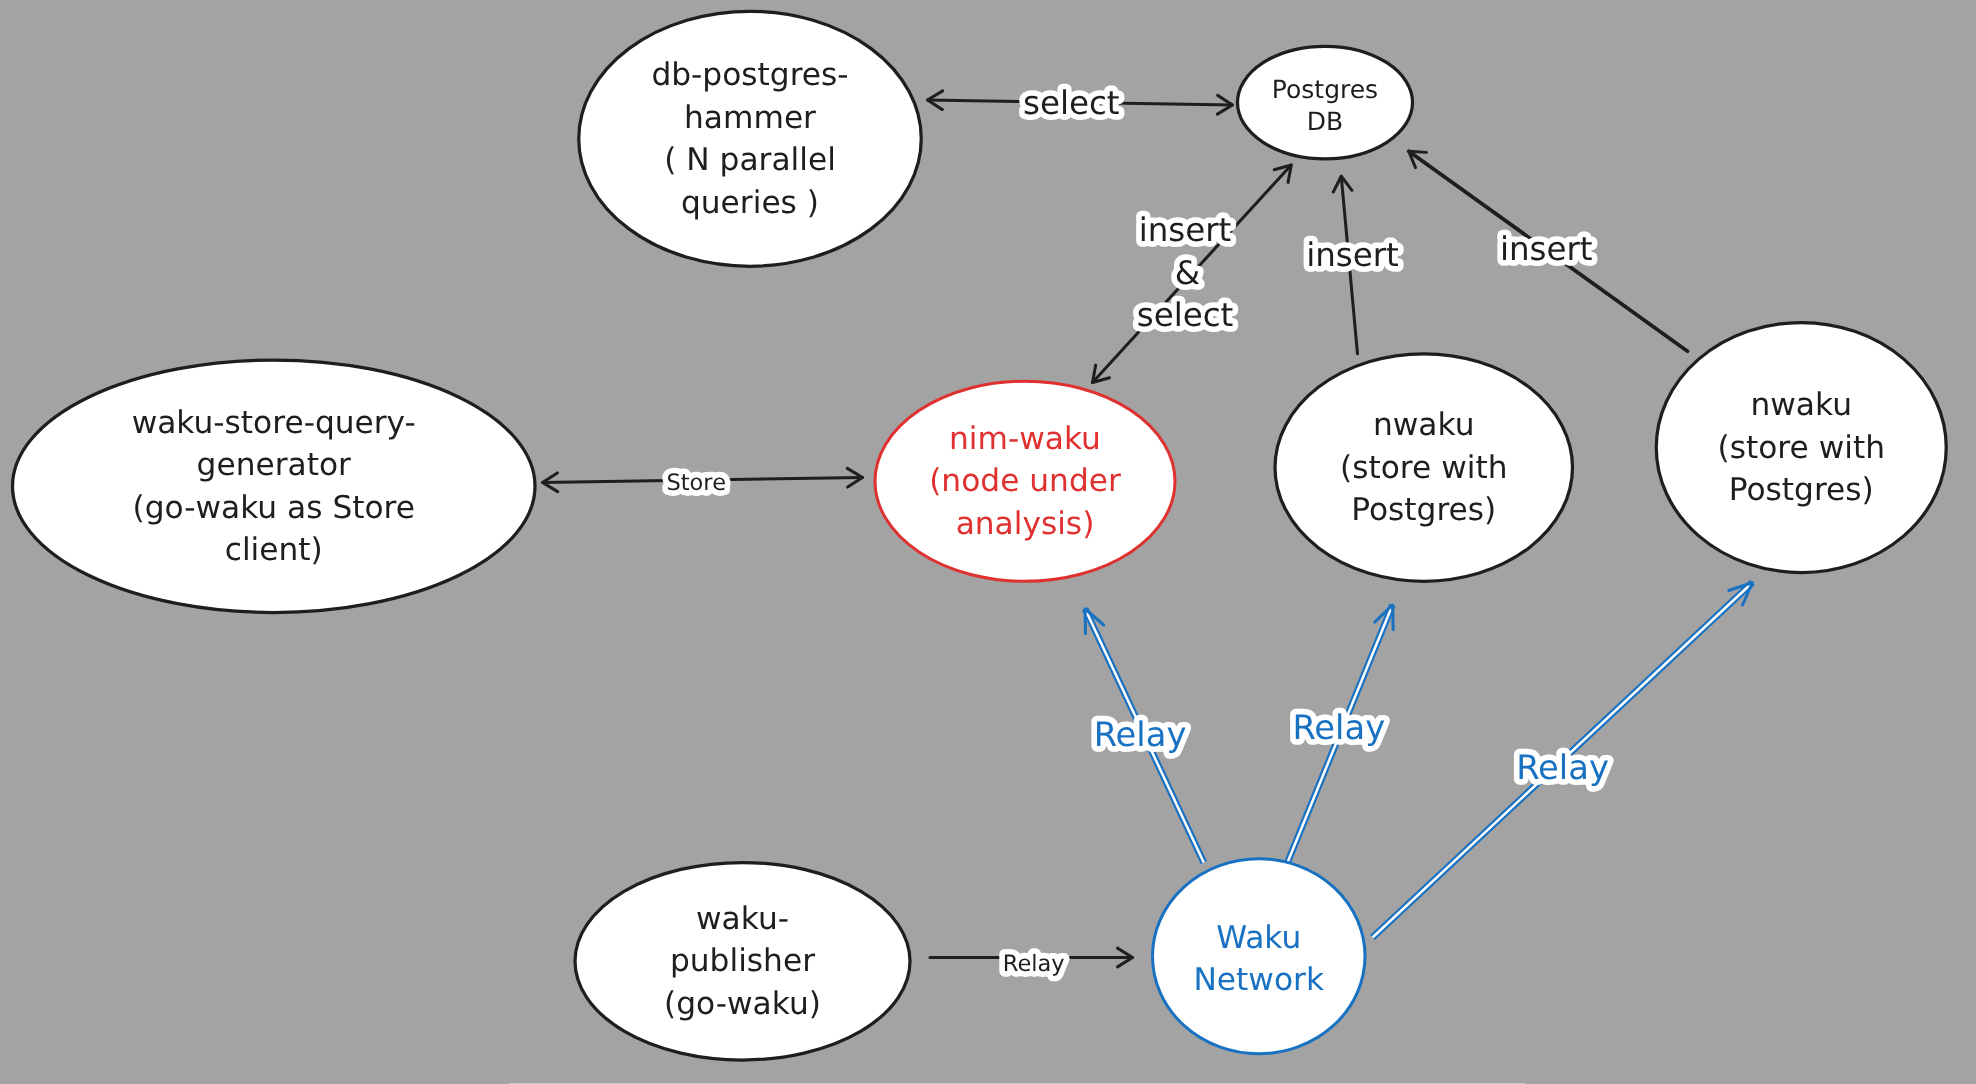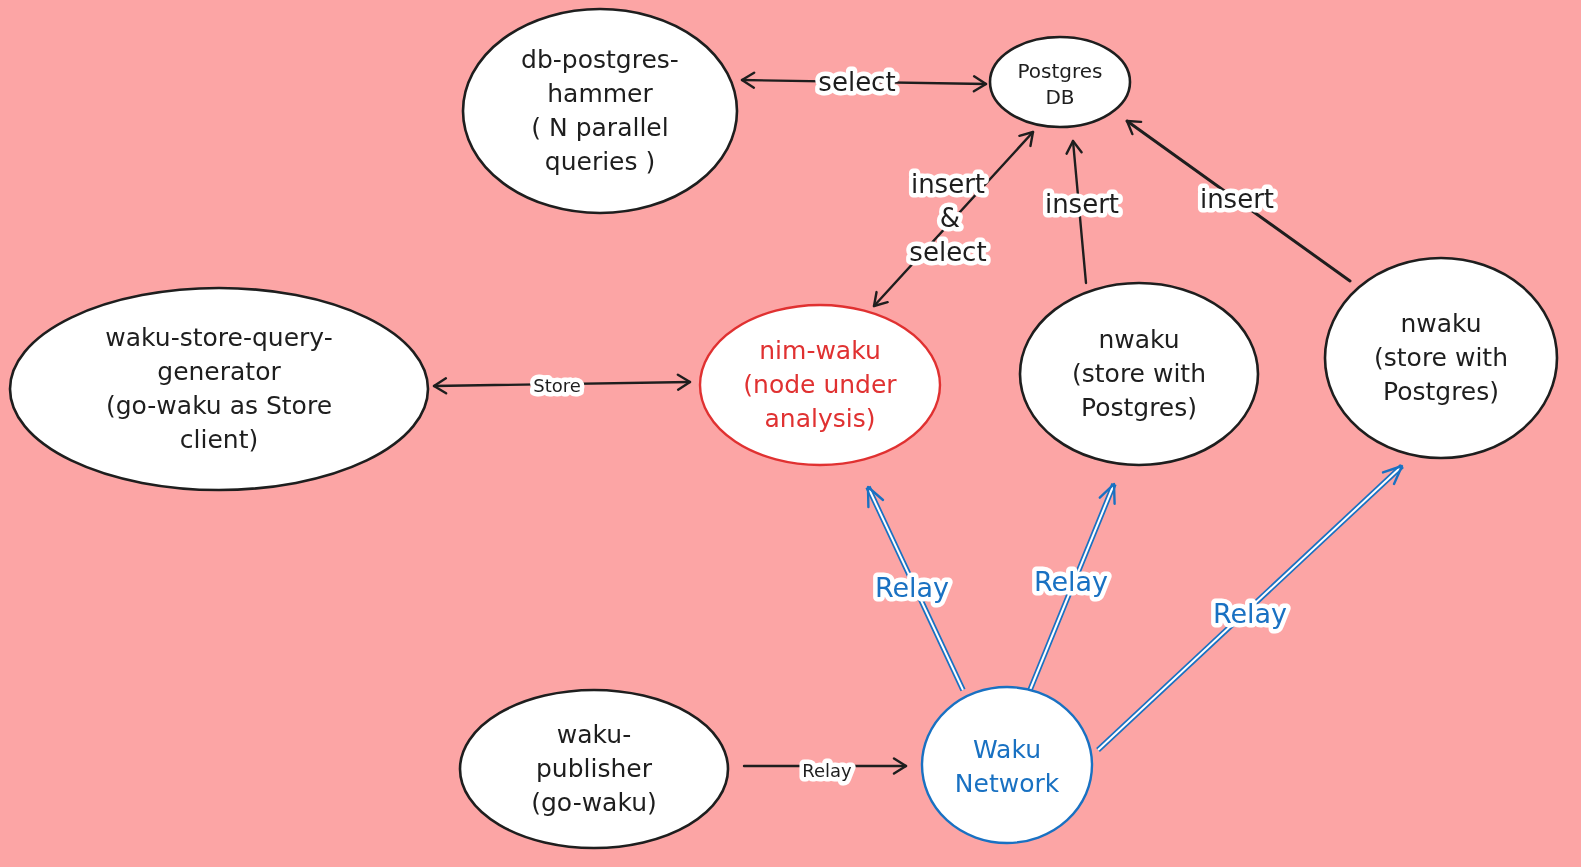--- a/index.html
+++ b/index.html
@@ -1,21 +1,21 @@
 <!DOCTYPE html>
 <html><head>
 <meta charset="utf-8">
 <style>
   * { margin: 0; padding: 0; box-sizing: border-box; }
   html, body { background: #ffffff; }
   .canvas {
     position: relative;
     width: 1581px;
     height: 867px;
-    background: #fca5a5;
+    background: #a3a3a3;
     overflow: hidden;
     font-family: "DejaVu Sans", sans-serif;
   }
   svg { display: block; }
   text {
     font-family: "DejaVu Sans", sans-serif;
     text-anchor: middle;
   }
   .node-label {
     fill: #1e1e1e;

